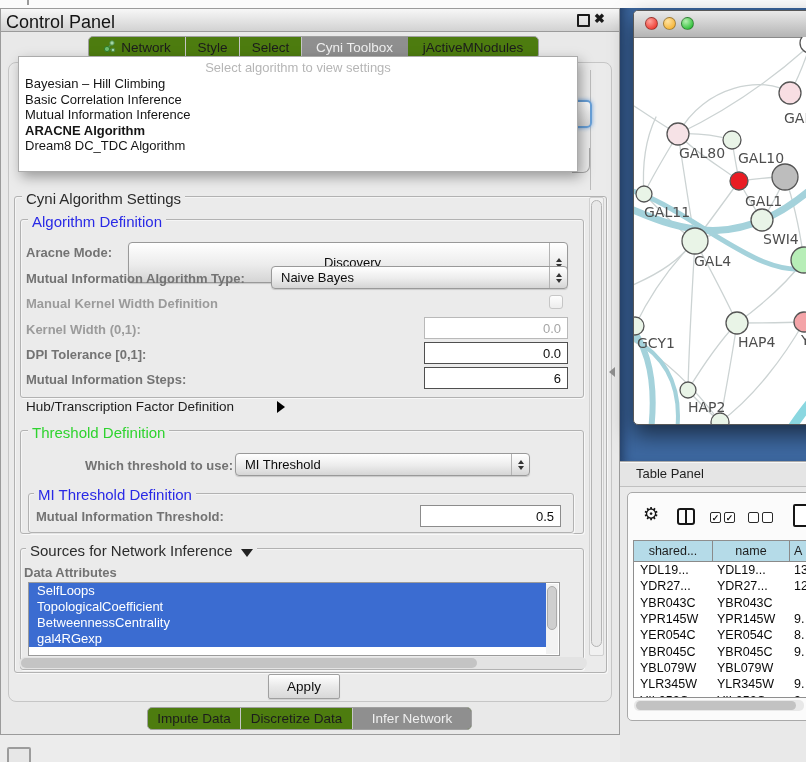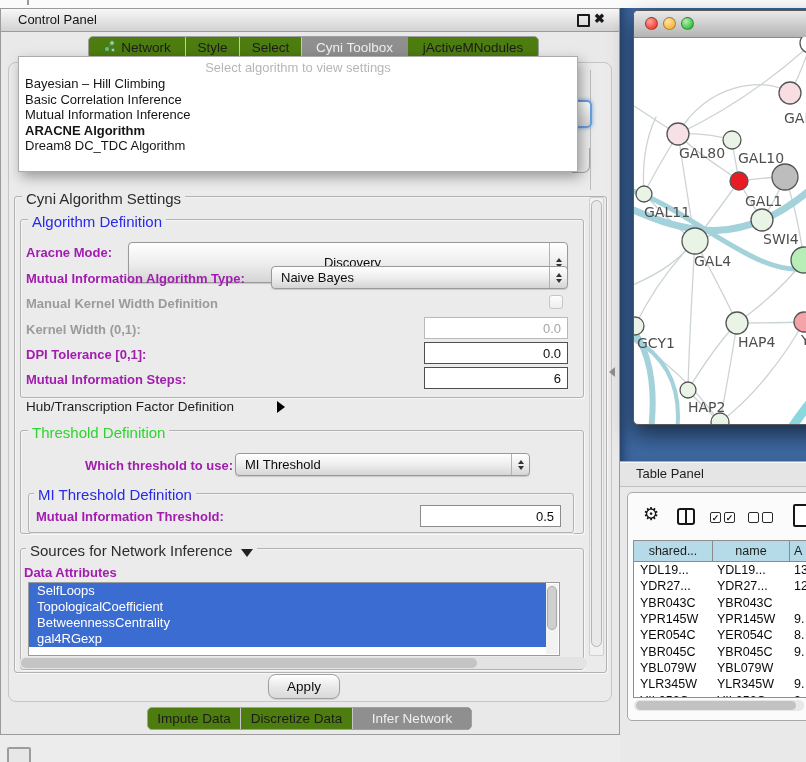--- a/index.html
+++ b/index.html
@@ -4,21 +4,21 @@
 <style>
   html,body{margin:0;padding:0;}
   body{width:806px;height:762px;position:relative;overflow:hidden;background:#ececec;
        font-family:"Liberation Sans",sans-serif;-webkit-font-smoothing:antialiased;}
   .abs{position:absolute;}
   
   .cp-window{left:0;top:8px;width:620px;height:727px;background:#e9e9e9;
              border:1px solid #9b9b9b;box-sizing:border-box;}
   .cp-titlebar{left:1px;top:9px;width:618px;height:22px;
                background:linear-gradient(#f7f7f7,#d2d2d2);border-bottom:1px solid #9b9b9b;}
-  .cp-title{left:18px;top:12px;font-size:13px;color:#141414;}
+  .cp-title{left:6px;top:12px;font-size:18px;color:#141414;}
   .float-icon{left:577px;top:14px;width:9px;height:9px;border:2px solid #1a1a1a;border-radius:1px;}
   .close-icon{left:594px;top:11px;font-size:13px;font-weight:bold;color:#1a1a1a;}
   .top-strip{left:0;top:0;width:806px;height:8px;background:#fbfbfb;}
   .top-tick{left:27px;top:0;width:2px;height:5px;background:#9a9a9a;}
   .cp-content{left:8px;top:62px;width:604px;height:640px;background:#ebebeb;
               border:1px solid #c6c6c6;border-radius:8px;box-sizing:border-box;}
   
   .seg-bar{display:flex;background:#4d7c0f;border:1px solid #a0a0a0;border-radius:5px;
            overflow:hidden;height:23px;box-sizing:border-box;}
   .seg{display:flex;align-items:center;justify-content:center;font-size:13.5px;color:#1c1c1c;
@@ -35,21 +35,21 @@
   .frag-combo{left:569px;top:100px;width:19px;height:24px;border:2px solid #68a0d8;border-radius:5px;
               background:linear-gradient(#fdfdfd,#d6d6d6);box-shadow:0 0 4px rgba(90,150,220,.85);z-index:10;}
   .frag-vline{left:590px;top:70px;width:1px;height:120px;background:#bcbcbc;z-index:10;}
   .frag-corner{left:572px;top:148px;width:17px;height:24px;border-right:1px solid #a6a6a6;
                border-bottom:1px solid #a6a6a6;border-radius:0 0 7px 0;z-index:10;}
   
   .grp{border:1px solid #b2b2b2;border-radius:3px;box-shadow:1px 1px 0 rgba(255,255,255,.65), inset 1px 1px 0 rgba(255,255,255,.5);}
   .grp-title{font-size:15px;background:#ebebeb;padding:0 4px;white-space:nowrap;color:#2c2c2c;z-index:3;}
   .t-blue{color:var(--title-blue,#2929e6);}
   .t-green{color:var(--title-green,#2fd32f);}
-  .lbl{font-size:13px;font-weight:bold;color:#a21caf;white-space:nowrap;}
+  .lbl{font-size:13px;font-weight:bold;color:#737373;white-space:nowrap;}
   .lbl.plain{font-weight:normal;font-size:13.5px;color:#1c1c1c;}
   .lbl.dis{color:#9b9b9b;}
   .field{background:#fff;border:1px solid #4f4f4f;font-size:13px;color:#0c0c0c;
          display:flex;align-items:center;justify-content:flex-end;padding:0 6px;box-sizing:border-box;}
   .field.dis{border-color:#b9b9b9;color:#a5a5a5;}
   .field.mid{border-color:#8c8c8c;}
   .combo{border:1px solid #999;border-radius:4px;background:linear-gradient(#ffffff,#ececec 55%,#d5d5d5);
          box-sizing:border-box;font-size:13px;color:#0c0c0c;display:flex;align-items:center;
          padding-left:9px;box-shadow:0 1px 1px rgba(0,0,0,.15);}
   .stepper{position:absolute;right:0;top:0;bottom:0;width:17px;border-left:1px solid #b3b3b3;
@@ -68,21 +68,21 @@
   .attr-scroll{position:absolute;right:1px;top:1px;width:12px;bottom:1px;background:#f2f2f2;}
   .attr-thumb{position:absolute;left:1px;right:1px;top:2px;height:44px;background:#cfcfcf;
               border:1px solid #ababab;border-radius:5px;box-sizing:border-box;}
   
   .v-scroll{left:589px;top:197px;width:15px;height:459px;background:#f1f1f1;border:1px solid #d0d0d0;
             box-sizing:border-box;z-index:5;border-radius:2px;}
   .v-thumb{position:absolute;left:1px;top:2px;width:11px;height:447px;background:#e9e9e9;
            border:1px solid #b4b4b4;border-radius:6px;box-sizing:border-box;}
   .h-scroll{left:19px;top:657px;width:568px;height:12px;background:#e3e3e3;border-radius:6px;z-index:5;}
   .h-thumb{position:absolute;left:2px;top:1px;width:456px;height:10px;background:#c4c4c4;border-radius:5px;}
-  .apply-btn{left:268px;top:674px;width:70px;height:23px;border:1px solid #a0a0a0;border-radius:8px;
+  .apply-btn{left:268px;top:674px;width:70px;height:23px;border:1px solid #a0a0a0;border-radius:2px;
              background:linear-gradient(#ffffff,#e9e9e9 50%,#d8d8d8);font-size:13.5px;color:#0c0c0c;
              display:flex;align-items:center;justify-content:center;box-shadow:0 1px 1px rgba(0,0,0,.12);}
   
   .splitter-handle{left:609px;top:367px;width:0;height:0;border-top:5px solid transparent;
                    border-bottom:5px solid transparent;border-right:6px solid #8f8f8f;}
   
   .desktop{left:620px;top:8px;width:186px;height:453px;background:var(--desktop-blue,#3d68a0);
            box-shadow:inset 10px 0 12px -8px rgba(8,18,40,.6);}
   .net-window{left:633px;top:10px;width:200px;height:415px;border-radius:5px;background:#fff;
               border:1px solid #585858;box-shadow:0 10px 22px rgba(0,0,0,.55);box-sizing:border-box;overflow:hidden;}

